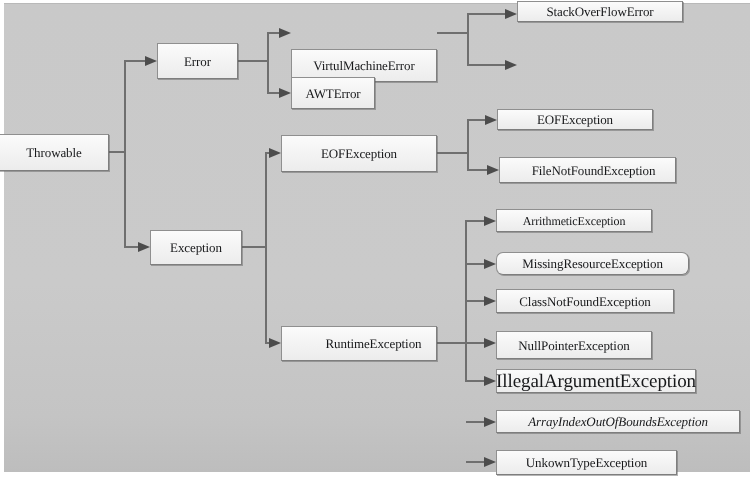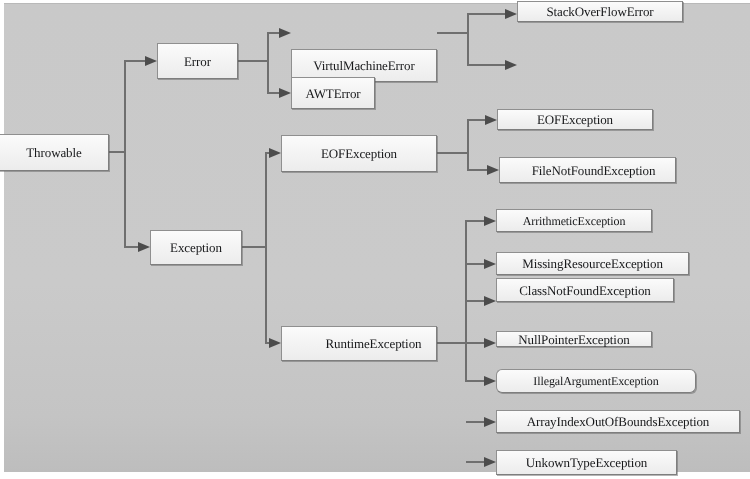--- a/index.html
+++ b/index.html
@@ -146,36 +146,36 @@
   </div>
 
   <div class="node" style="left:281px;top:326px;width:156px;height:35px;font-size:13px;padding-left:29px;">
     <span>RuntimeException</span>
   </div>
 
   <div class="node" style="left:496px;top:209px;width:156px;height:23px;font-size:12px;">
     <span>ArrithmeticException</span>
   </div>
 
-  <div class="node" style="left:496px;top:252px;width:193px;height:23px;font-size:13px;">
+  <div class="node" style="left:496px;top:252px;width:193px;height:23px;font-size:13px;border-radius:7px;">
     <span>MissingResourceException</span>
   </div>
 
-  <div class="node" style="left:496px;top:278px;width:178px;height:24px;font-size:13px;">
+  <div class="node" style="left:496px;top:289px;width:178px;height:24px;font-size:13px;">
     <span>ClassNotFoundException</span>
   </div>
 
-  <div class="node" style="left:496px;top:331px;width:156px;height:16px;font-size:13px;">
+  <div class="node" style="left:496px;top:331px;width:156px;height:28px;font-size:13px;">
     <span>NullPointerException</span>
   </div>
 
-  <div class="node" style="left:496px;top:369px;width:200px;height:24px;font-size:12px;border-radius:6px;">
+  <div class="node" style="left:496px;top:369px;width:200px;height:24px;font-size:19px;">
     <span>IllegalArgumentException</span>
   </div>
 
-  <div class="node" style="left:496px;top:410px;width:244px;height:23px;font-size:13px;">
+  <div class="node" style="left:496px;top:410px;width:244px;height:23px;font-size:13px;font-style:italic;">
     <span>ArrayIndexOutOfBoundsException</span>
   </div>
 
   <div class="node" style="left:496px;top:450px;width:181px;height:25px;font-size:13px;">
     <span>UnkownTypeException</span>
   </div>
 </div>
 
 </body></html>

